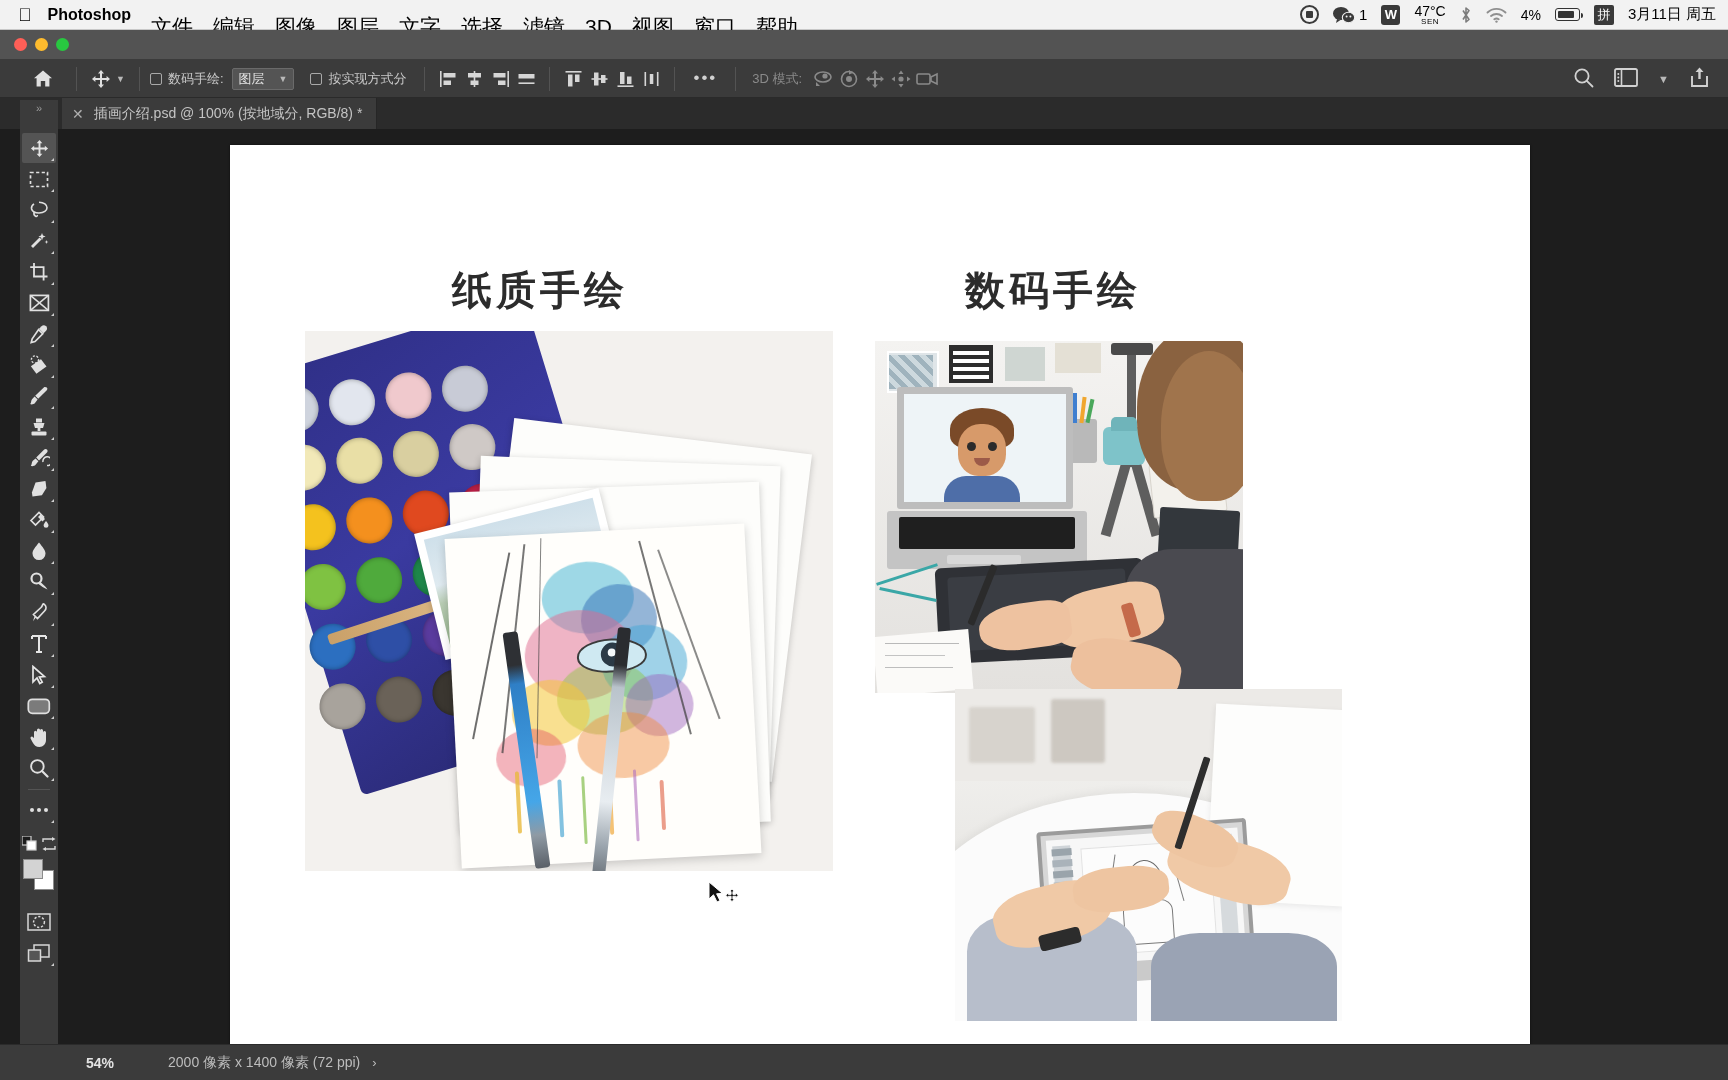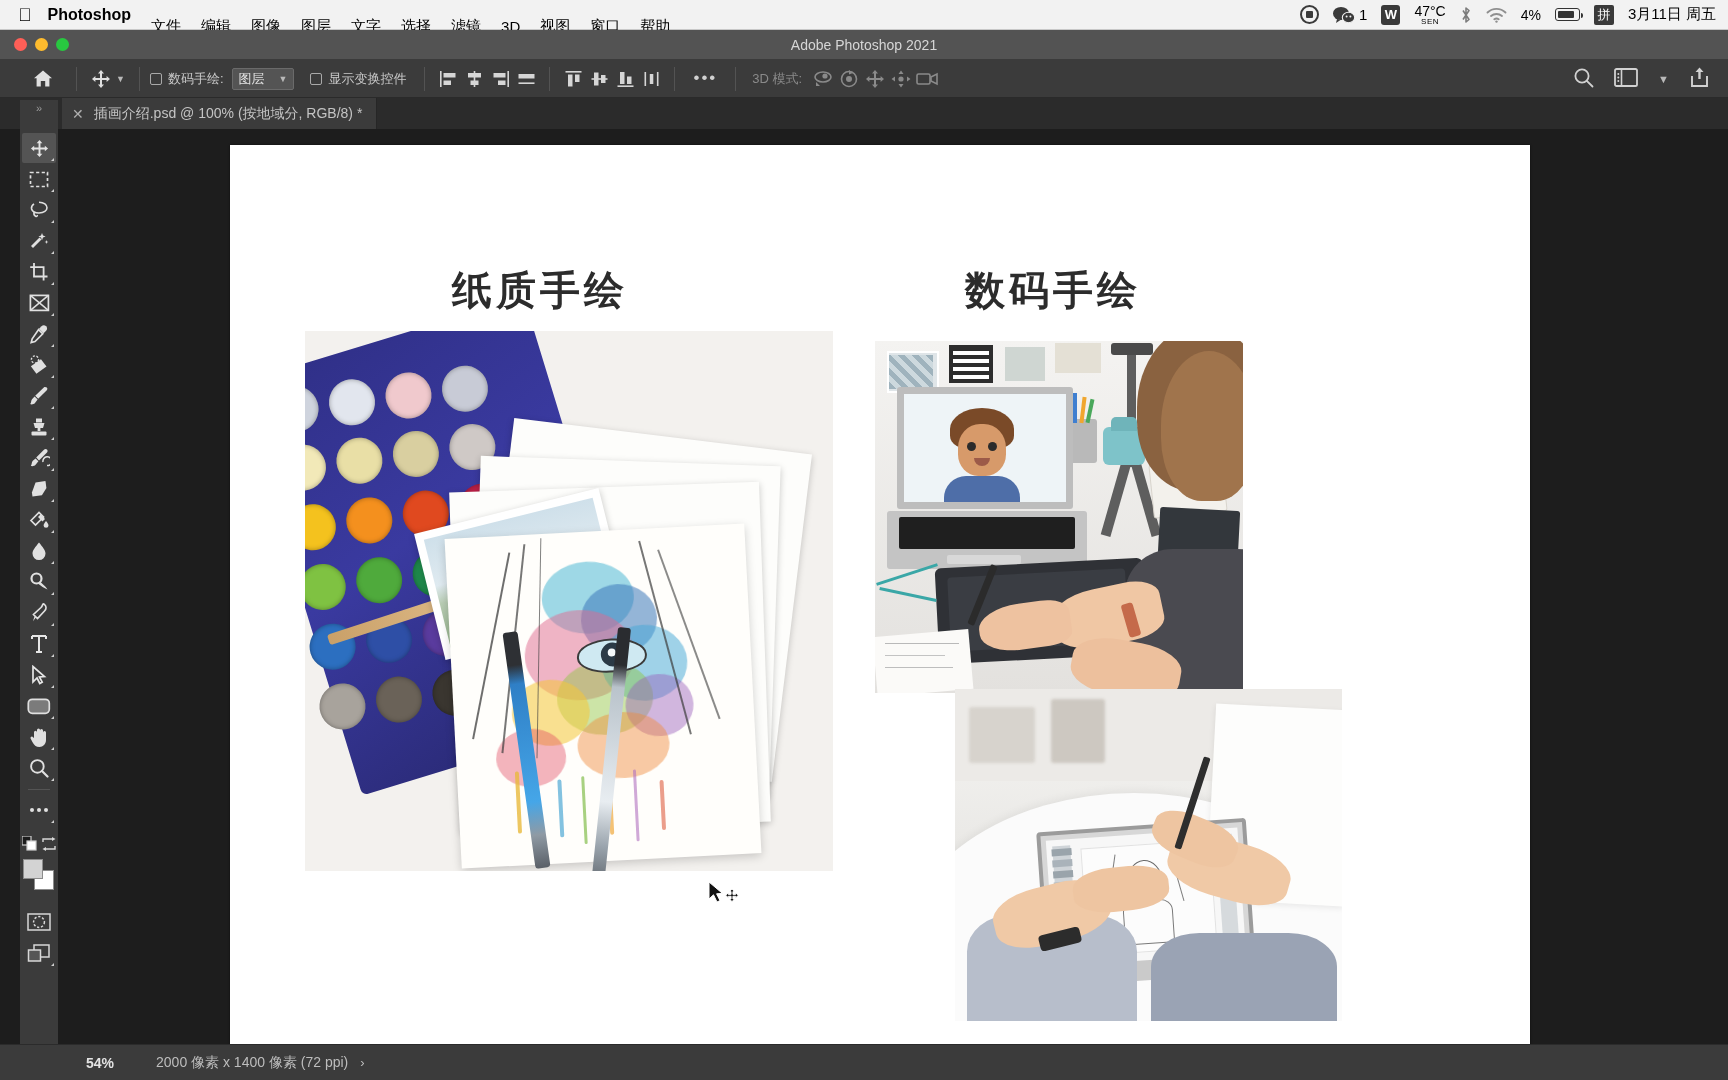--- a/index.html
+++ b/index.html
@@ -13,21 +13,21 @@
   
   #macbar {
     position: absolute; left: 0; top: 0; width: 1728px; height: 30px;
     background: #f2f2f2;
     display: flex; align-items: center;
     color: #000; font-size: 15px;
     border-bottom: 1px solid #c8c8c8;
   }
   #macbar .apple { margin-left: 18px; margin-right: 16px; font-size: 18px; line-height: 1; }
   #macbar .appname { font-weight: bold; font-size: 16px; margin-right: 20px; }
-  #macbar .mi { margin-right: 20px; font-size: 15px; cursor: default; margin-top: 24px; }
+  #macbar .mi { margin-right: 20px; font-size: 21px; cursor: default; margin-top: 24px; }
   #macbar .right { margin-left: auto; display: flex; align-items: center; margin-right: 12px; }
   #macbar .right > * { margin-left: 14px; display: flex; align-items: center; }
   .rec-ic { width: 19px; height: 19px; border: 2px solid #3a3a3a; border-radius: 50%;
             display: flex; align-items: center; justify-content: center; }
   .rec-ic i { width: 7px; height: 7px; background: #3a3a3a; border-radius: 1px; display: block; }
   .wps { width: 19px; height: 20px; background: #3a3a3a; color: #fff; border-radius: 3px;
          font-size: 13px; font-weight: bold; display: flex; align-items: center; justify-content: center; }
   .temp { display: flex; flex-direction: column; align-items: center; line-height: 1; }
   .temp b { font-size: 14px; font-weight: normal; }
   .temp s { font-size: 8px; text-decoration: none; letter-spacing: .5px; }
@@ -188,21 +188,21 @@
   
   #cursor { position: absolute; left: 650px; top: 752px; width: 34px; height: 30px; }
 
   
   #statusbar {
     position: absolute; left: 0; bottom: 0; width: 1728px; height: 36px;
     background: #3b3b3b; display: flex; align-items: center;
     color: #c9c9c9; font-size: 14px; border-top: 1px solid #2b2b2b;
   }
   #statusbar .zoomv { margin-left: 86px; font-weight: bold; color: #e3e3e3; }
-  #statusbar .dims { margin-left: 42px; color: #bdbdbd; }
+  #statusbar .dims { margin-left: 54px; color: #bdbdbd; }
   #statusbar .arr { margin-left: 12px; color: #bdbdbd; font-size: 13px; }
 </style>
 </head>
 <body>
 
 <div id="macbar">
   <span class="apple"></span>
   <span class="appname">Photoshop</span>
   <span class="mi">文件</span>
   <span class="mi">编辑</span>
@@ -256,21 +256,20 @@
     <span class="datetxt">3月11日 周五</span>
   </div>
 </div>
 
 <div id="titlebar">
   <div class="tl">
     <span style="background:#ff5f57"></span>
     <span style="background:#febc2e"></span>
     <span style="background:#28c840"></span>
   </div>
-  <div class="wtitle">Adobe Photoshop 2021</div>
 </div>
 
 <div id="optbar">
   <div class="ob-btn home-ic" style="margin-left:30px;">
     <svg width="20" height="19" viewBox="0 0 20 19">
         <path d="M10 1.5 L19 9.2 L16.4 9.2 L16.4 17.5 L12.2 17.5 L12.2 12 L7.8 12 L7.8 17.5 L3.6 17.5 L3.6 9.2 L1 9.2 Z" fill="#e0e0e0"></path>
       </svg>
   </div>
   <div class="ob-sep" style="margin-left:20px"></div>
 
@@ -283,21 +282,21 @@
   <div class="ob-sep"></div>
 
   <span class="cbx"></span>
   <span class="ob-lbl">数码手绘:</span>
   <div class="ob-select">
     <span>图层</span>
     <span class="chev">▼</span>
   </div>
 
   <span class="cbx" style="margin-left:16px"></span>
-  <span class="ob-lbl">显示变换控件</span>
+  <span class="ob-lbl">按实现方式分</span>
 
   <div class="ob-sep"></div>
 
   <div class="ob-btn">
     <svg width="19" height="18" viewBox="0 0 19 18">
         <rect x="1" y="1" width="1.6" height="16" fill="#d6d6d6"></rect>
         <rect x="4.5" y="3" width="12" height="4.5" fill="#d6d6d6"></rect>
         <rect x="4.5" y="10.5" width="7.5" height="4.5" fill="#d6d6d6"></rect>
       </svg>
   </div>

